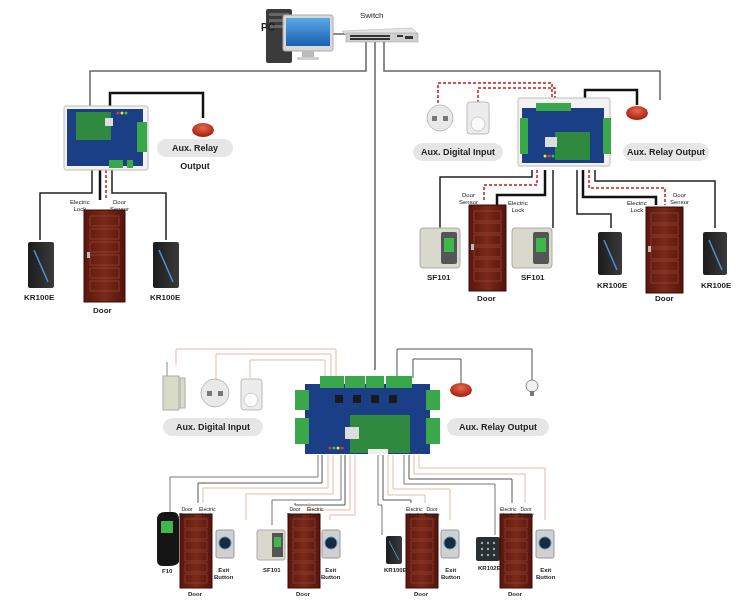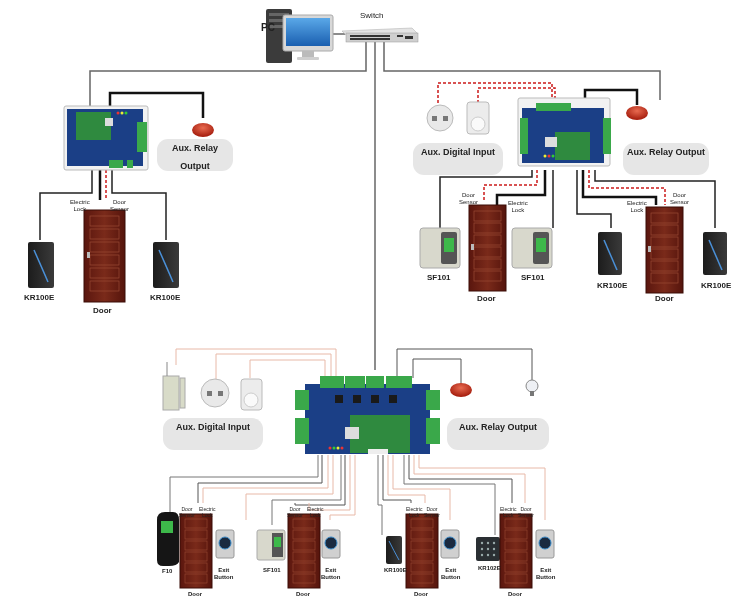--- a/index.html
+++ b/index.html
@@ -1,20 +1,20 @@
 <!DOCTYPE html>
 <html><head>
 <meta charset="utf-8">
 <style>
   html, body { margin:0; padding:0; background:#ffffff; }
   body { width:750px; height:607px; position:relative; overflow:hidden; font-family:"Liberation Sans", sans-serif; }
   #diagram { position:absolute; left:0; top:0; width:750px; height:607px; }
   .lbl { position:absolute; font-family:"Liberation Sans", sans-serif; color:#222; white-space:nowrap; }
   .bold { font-weight:bold; }
-  .pill { position:absolute; background:#e6e6e6; border-radius:11px; font-weight:bold; font-size:9px; color:#222; text-align:center; line-height:18px; height:32px; }
+  .pill { position:absolute; background:#e6e6e6; border-radius:11px; font-weight:bold; font-size:9px; color:#222; text-align:center; line-height:18px; height:18px; }
   .tiny { font-size:6px; line-height:7px; text-align:center; }
   .small { font-size:5px; line-height:6px; text-align:center; }
 </style>
 </head>
 <body>
 
 <svg id="diagram" viewBox="0 0 750 607" width="750" height="607" xmlns="http://www.w3.org/2000/svg">
   <defs>
     <linearGradient id="doorGrad" x1="0" x2="1">
       <stop offset="0" stop-color="#5a160e"></stop>

